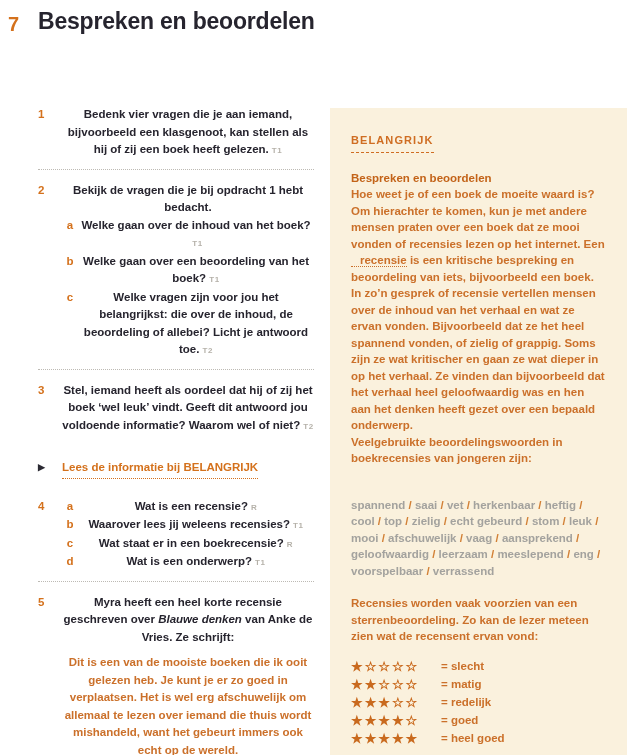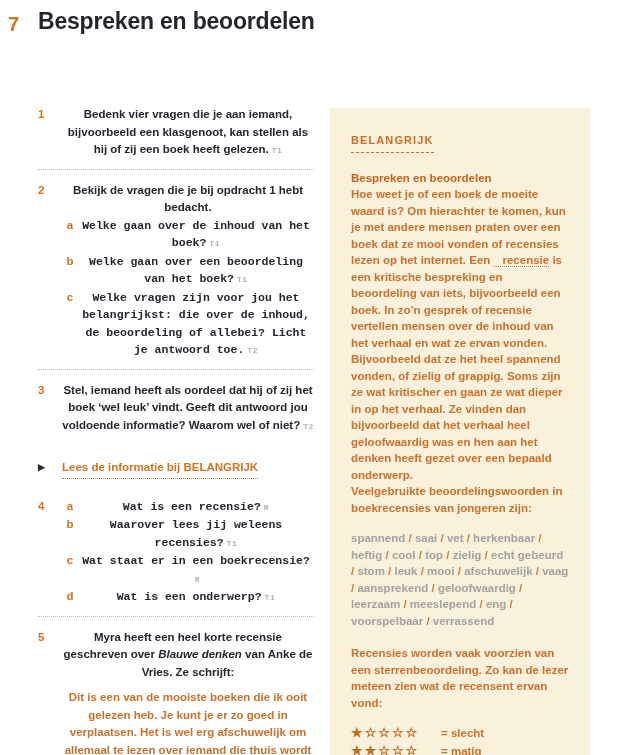--- a/index.html
+++ b/index.html
@@ -24,38 +24,38 @@
   .goal-text{font-size:11.5px;font-weight:bold;color:var(--blue);}
 
   
   .main-col{position:absolute;left:38px;top:106px;width:276px;
             font-size:11.5px;font-weight:bold;color:var(--dark);line-height:17.5px;}
   .exercise{display:flex;}
   .ex-num{width:24px;flex:none;color:var(--accent);}
   .ex-body{flex:1;text-align:center;}
   .sub{display:flex;}
   .sub-letter{width:16px;flex:none;color:var(--accent);}
-  .sub-text{flex:1;font-family:Liberation Mono, monospace;}
+  .sub-text{flex:1;}
   .tag{font-size:8px;color:var(--tag-gray);letter-spacing:0.6px;margin-left:3px;}
   .sep{border-top:1px dotted #bdbab4;margin:9px 0 12px 0;}
   .instruction{display:flex;margin:24px 0 19px 0;}
   .instr-marker{width:24px;flex:none;color:#2b2a33;font-size:9px;line-height:17.5px;}
   .instr-label{color:var(--accent);border-bottom:1px dotted var(--accent);padding-bottom:1px;}
   .ex-quote{color:var(--body-orange);margin:8px 0 9px 0;}
   .book-title{font-style:italic;}
 
   
-  .sidebar{position:absolute;left:330px;top:108px;width:260px;height:647px;background:var(--cream);
+  .sidebar{position:absolute;left:330px;top:108px;width:297px;height:647px;background:var(--cream);
            padding:24px 21px;box-sizing:border-box;
            color:var(--body-orange);font-size:11.5px;font-weight:bold;line-height:16.5px;}
   .sb-title{display:inline-block;font-size:11px;letter-spacing:1.1px;color:#cf6d22;
             border-bottom:1px dashed #cf6d22;padding-bottom:3px;margin-bottom:17px;}
   .sb-heading{color:#c36318;}
   .sb-term{border-bottom:1px dotted var(--body-orange);padding-left:9px;}
-  .sb-words{margin-top:14px;color:var(--word-gray);}
+  .sb-words{margin-top:30px;color:var(--word-gray);}
   .sb-words .slash{color:#d28036;}
   .sb-para3{margin-top:16px;}
   .sb-ratings{margin-top:13px;}
   .rating-row{display:flex;align-items:center;height:18px;}
   .stars{width:80px;flex:none;font-size:13px;letter-spacing:2px;color:#c96a1e;line-height:18px;}
   .rating-label{margin-left:10px;}
 </style>
 </head>
 <body>
 

